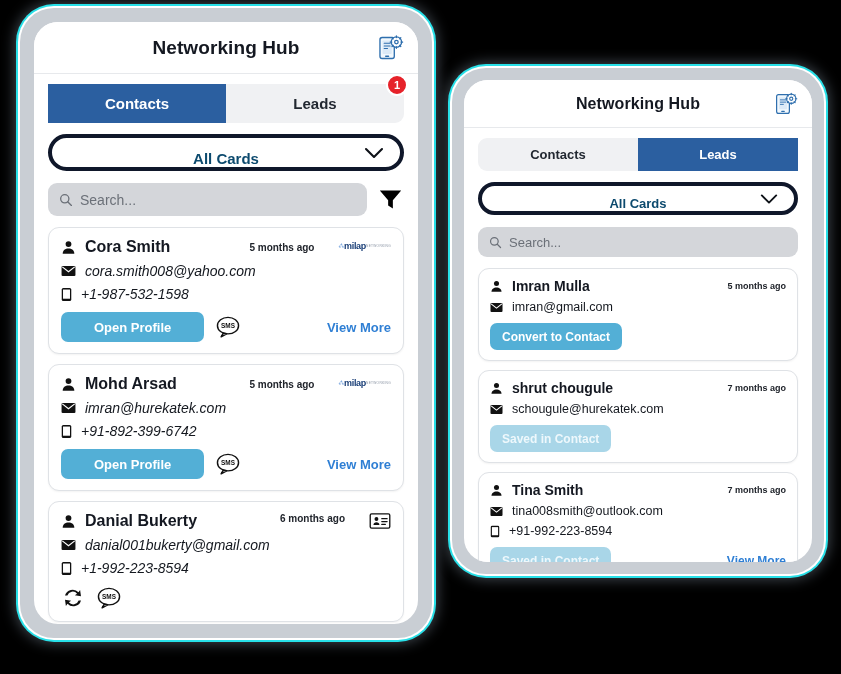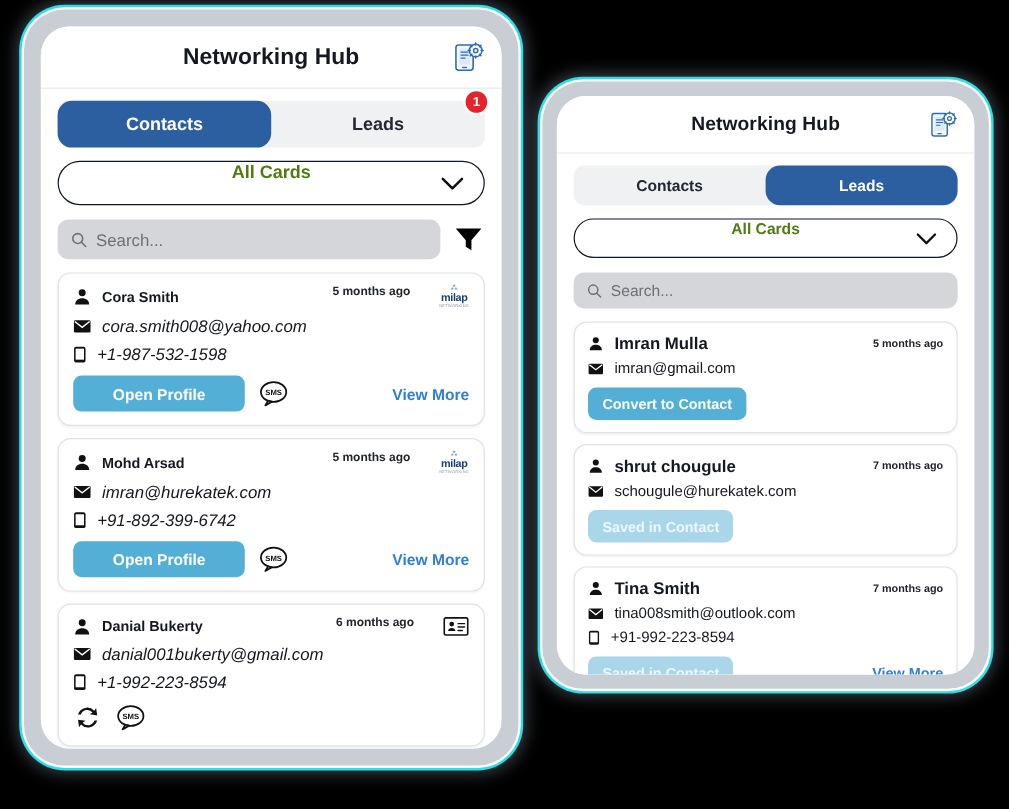--- a/index.html
+++ b/index.html
@@ -46,37 +46,37 @@
     display: flex; align-items: center; justify-content: center;
   }
 
   
   .tabs-wrap { padding: 10px 14px 0 14px; position: relative; }
   .tabs {
     display: flex; background: #f0f1f3; border-radius: 9px;
     position: relative; overflow: visible;
   }
   .tab {
-    flex: 1 1 50%; text-align: left; border-radius: 12px;
+    flex: 1 1 50%; text-align: left; border-radius: 0;
     font-weight: 700; color: #222831; cursor: pointer;
     display: flex; align-items: center; justify-content: center;
   }
   .tab.active { background: #2B5FA0; color: #ffffff; }
   .tab-badge {
     position: absolute; background: #e6222a; color: #fff;
     border-radius: 50%; display: flex; align-items: center; justify-content: center;
     font-weight: 700; border: 2px solid #ffffff;
   }
 
   
   .select-wrap { padding: 11px 14px 0 14px; }
   .select {
-    position: relative; display: flex; align-items: flex-start; justify-content: center;
-    border: 1px solid #0f172a; border-radius: 999px; background: #fff;
-    font-weight: 700; color: #4d7c0f; cursor: pointer;
+    position: relative; display: flex; align-items: flex-end; justify-content: center;
+    border: 4px solid #0f172a; border-radius: 999px; background: #fff;
+    font-weight: 700; color: #0c4a6e; cursor: pointer;
   }
   .select .chev {
     position: absolute; right: 16px; top: 50%; transform: translateY(-50%);
     display: flex;
   }
 
   
   .search-row { padding: 12px 14px 0 14px; display: flex; align-items: center; gap: 10px; }
   .search {
     flex: 1; display: flex; align-items: center; gap: 7px;
@@ -116,21 +116,21 @@
   .sz-lg .app-header { height: 52px; }
   .sz-lg .app-title { font-size: 19px; }
   .sz-lg .tabs { height: 39px; }
   .sz-lg .tab { font-size: 15px; }
   .sz-lg .tab-badge { width: 22px; height: 22px; font-size: 11px; right: -4px; top: -10px; }
   .sz-lg .select { height: 37px; font-size: 15px; }
   .sz-lg .search { height: 33px; }
   .sz-lg .search input { font-size: 14px; }
   .sz-lg .card-list { gap: 10px; }
   .sz-lg .card { padding: 10px 12px 11px 12px; }
-  .sz-lg .card-name { font-size: 12px; }
+  .sz-lg .card-name { font-size: 16px; }
   .sz-lg .card-time { font-size: 10px; }
   .sz-lg .card-line { font-size: 14px; margin-top: 7px; font-style: italic; }
   .sz-lg .card-actions { margin-top: 10px; }
   .sz-lg .btn-primary { height: 30px; padding: 0 33px; font-size: 13px; }
   .sz-lg .view-more { font-size: 13px; }
 
   
   .sz-sm .app-header { height: 48px; }
   .sz-sm .app-title { font-size: 16px; }
   .sz-sm .tabs { height: 33px; }
@@ -141,21 +141,21 @@
   .sz-sm .card-list { gap: 9px; }
   .sz-sm .card { padding: 9px 11px 10px 11px; }
   .sz-sm .card-name { font-size: 14px; }
   .sz-sm .card-time { font-size: 9px; }
   .sz-sm .card-line { font-size: 12.5px; margin-top: 6px; }
   .sz-sm .card-actions { margin-top: 9px; }
   .sz-sm .btn-primary { height: 27px; padding: 0 12px; font-size: 12px; }
   .sz-sm .view-more { font-size: 12px; }
 
   .icon { display: inline-flex; align-items: center; justify-content: center; flex-shrink: 0; }
-  .brand-logo { display: flex; flex-direction: column; align-items: center; line-height: 1; }
+  .brand-logo { display: flex; align-items: center; line-height: 1; }
   .brand-logo .bl-text { font-size: 9px; font-weight: 700; color: #1a3f77; letter-spacing: -.3px; }
   .brand-logo .bl-sub { font-size: 3.2px; color: #8a94a3; letter-spacing: .3px; margin-top: 1px; }
   .brand-logo .bl-top { font-size: 5px; color: #3f7fd0; line-height: 1; margin-bottom: 1px; }
 </style>
 </head>
 <body>
 
 <div class="stage">
 
   <div class="phone-frame" id="phone-left">

